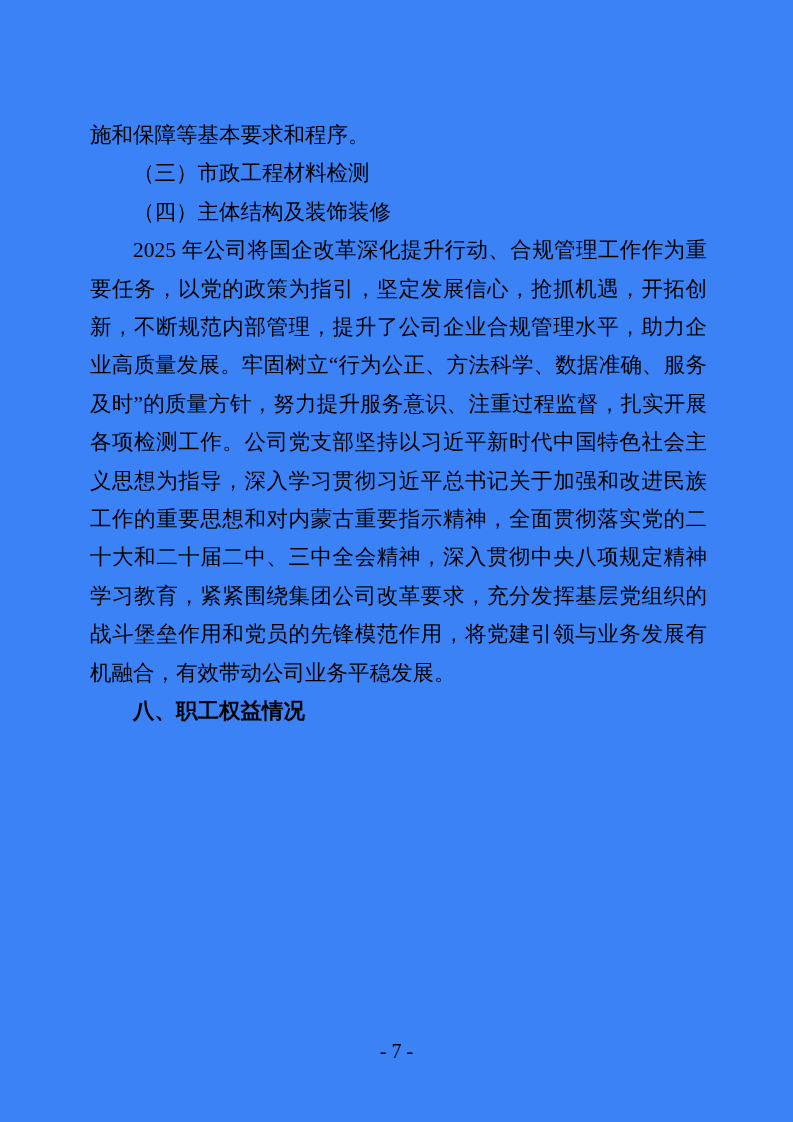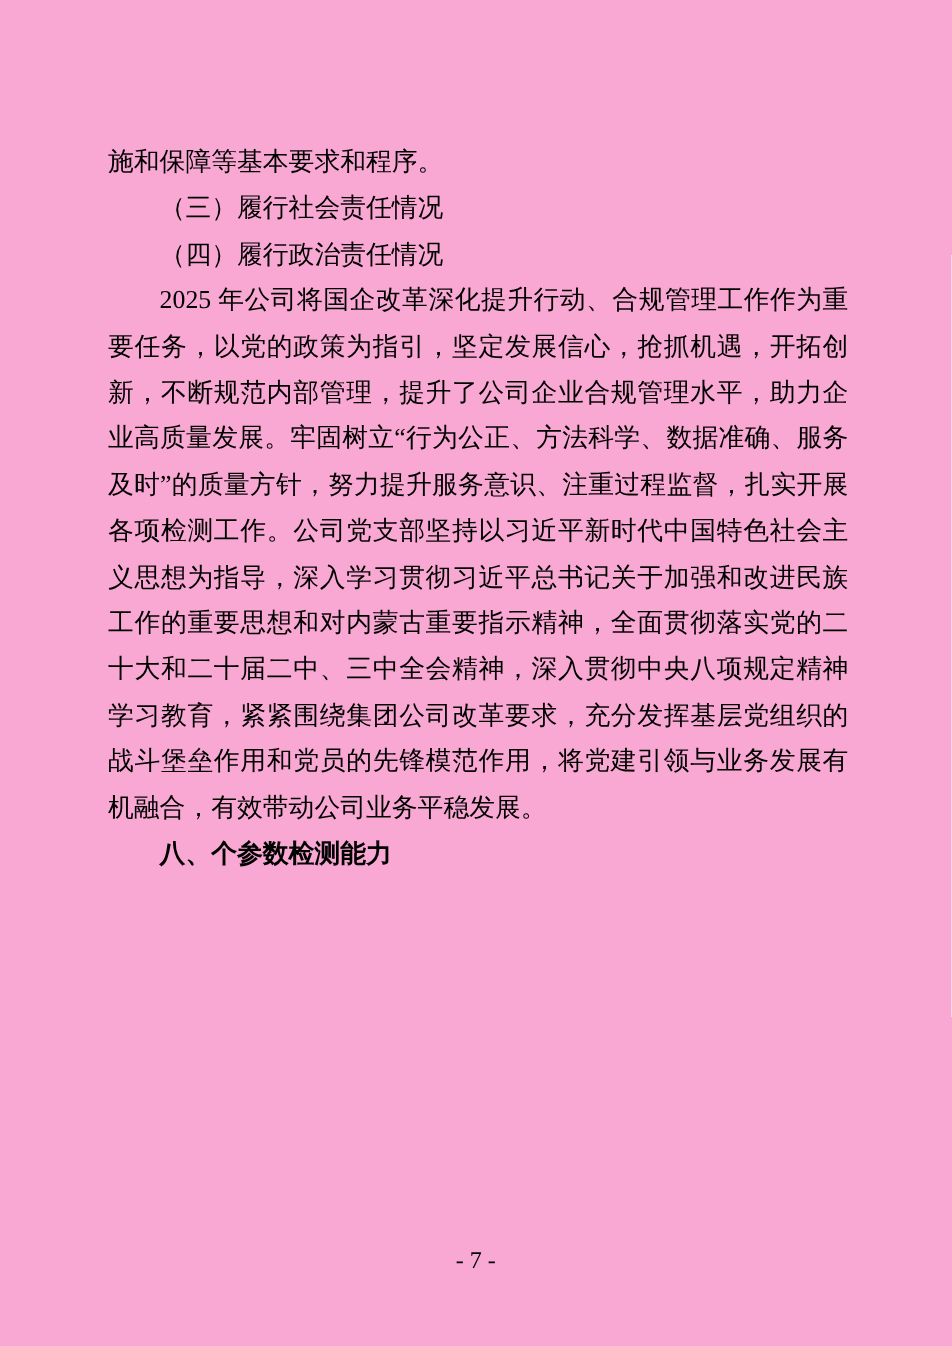--- a/index.html
+++ b/index.html
@@ -4,21 +4,21 @@
 <style>
   html, body {
     margin: 0;
     padding: 0;
     background: #ffffff;
   }
   .page {
     position: relative;
     width: 793px;
     height: 1122px;
-    background: #f9a8d4;
+    background: #3b82f6;
     overflow: hidden;
     font-family: "Liberation Serif", "DejaVu Serif", serif;
     color: #000000;
   }
   .content {
     position: absolute;
     left: 90px;
     top: 116px;
     width: 617px;
   }
@@ -58,19 +58,19 @@
     color: #000000;
     white-space: pre;
   }
 </style>
 </head>
 <body>
 
 <div class="page">
   <div class="content" id="content">
       <p class="para body">施和保障等基本要求和程序。</p>
-      <p class="para kai-heading indent">（三）履行社会责任情况</p>
-      <p class="para kai-heading indent">（四）履行政治责任情况</p>
+      <p class="para kai-heading indent">（三）市政工程材料检测</p>
+      <p class="para kai-heading indent">（四）主体结构及装饰装修</p>
       <p class="para body indent">2025 年公司将国企改革深化提升行动、合规管理工作作为重要任务，以党的政策为指引，坚定发展信心，抢抓机遇，开拓创新，不断规范内部管理，提升了公司企业合规管理水平，助力企业高质量发展。牢固树立“行为公正、方法科学、数据准确、服务及时”的质量方针，努力提升服务意识、注重过程监督，扎实开展各项检测工作。公司党支部坚持以习近平新时代中国特色社会主义思想为指导，深入学习贯彻习近平总书记关于加强和改进民族工作的重要思想和对内蒙古重要指示精神，全面贯彻落实党的二十大和二十届二中、三中全会精神，深入贯彻中央八项规定精神学习教育，紧紧围绕集团公司改革要求，充分发挥基层党组织的战斗堡垒作用和党员的先锋模范作用，将党建引领与业务发展有机融合，有效带动公司业务平稳发展。</p>
-      <p class="para bold-heading indent">八、个参数检测能力</p>
+      <p class="para bold-heading indent">八、职工权益情况</p>
     </div>
   <div class="footer">- 7 -</div>
 </div>
 
 </body></html>

